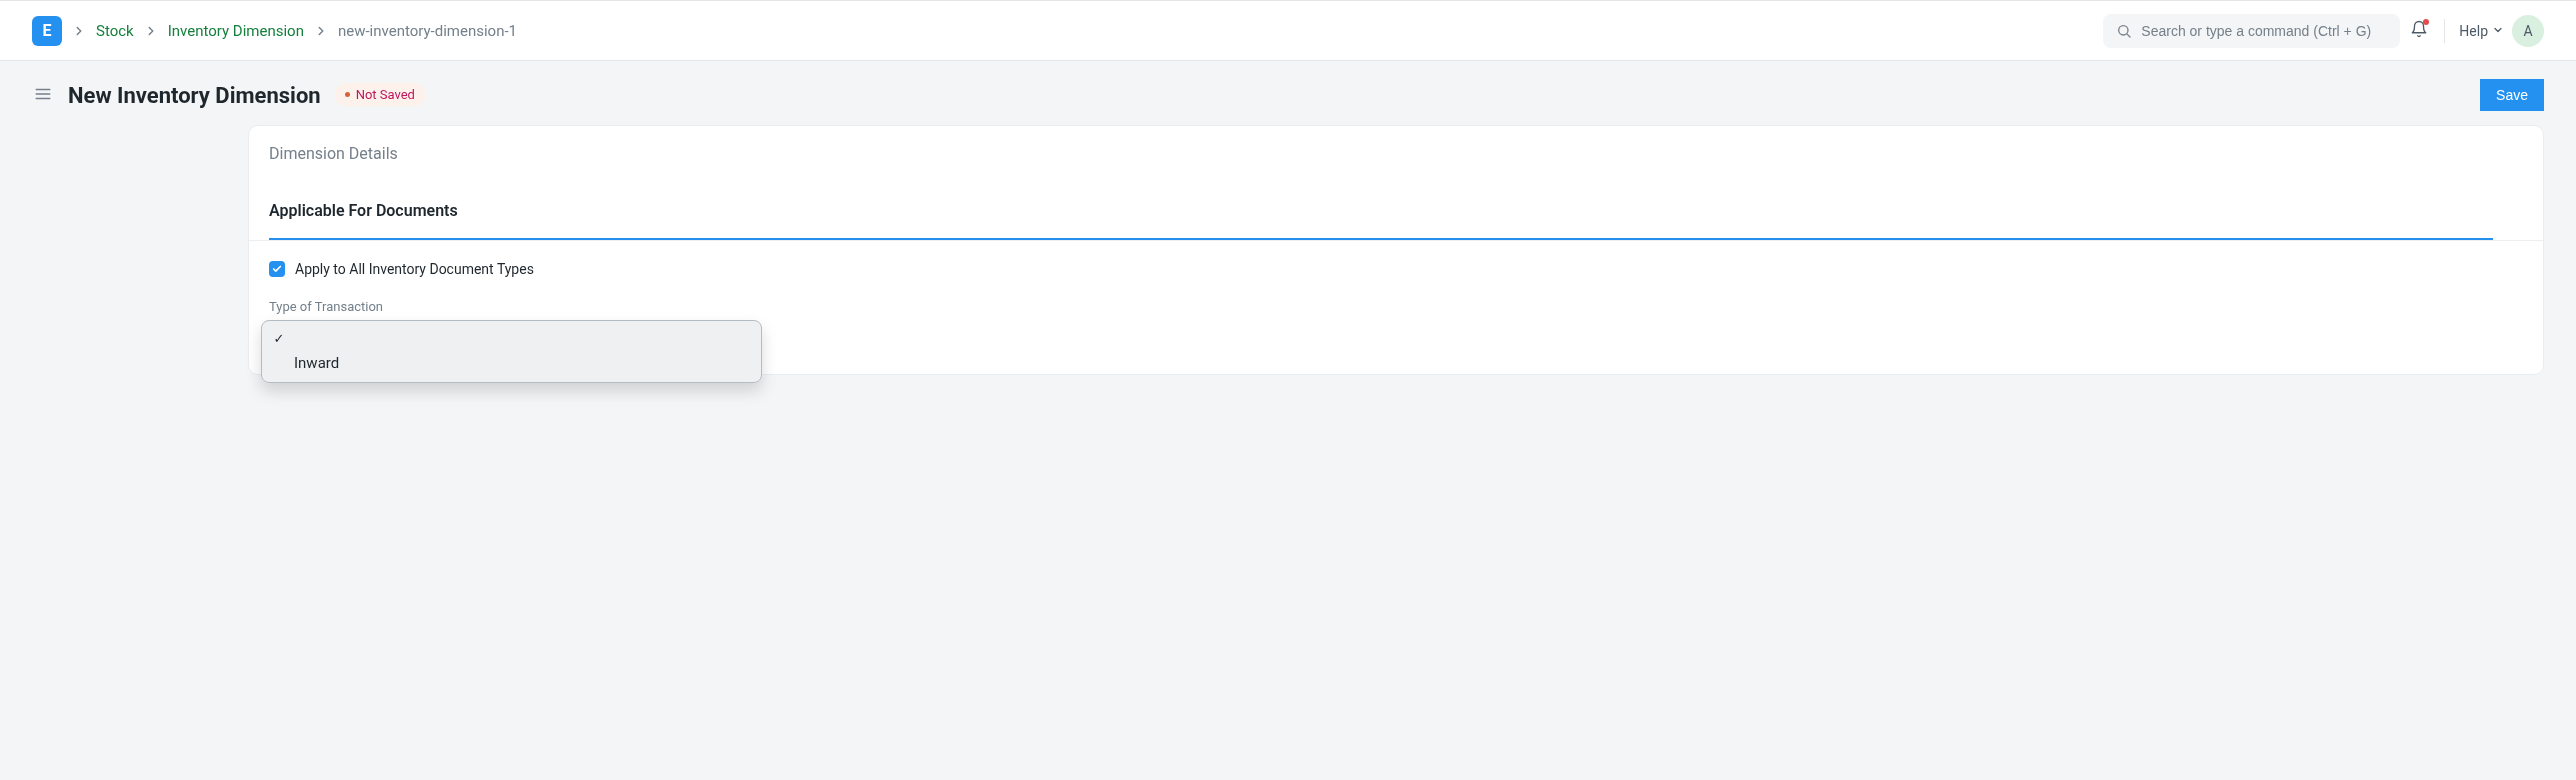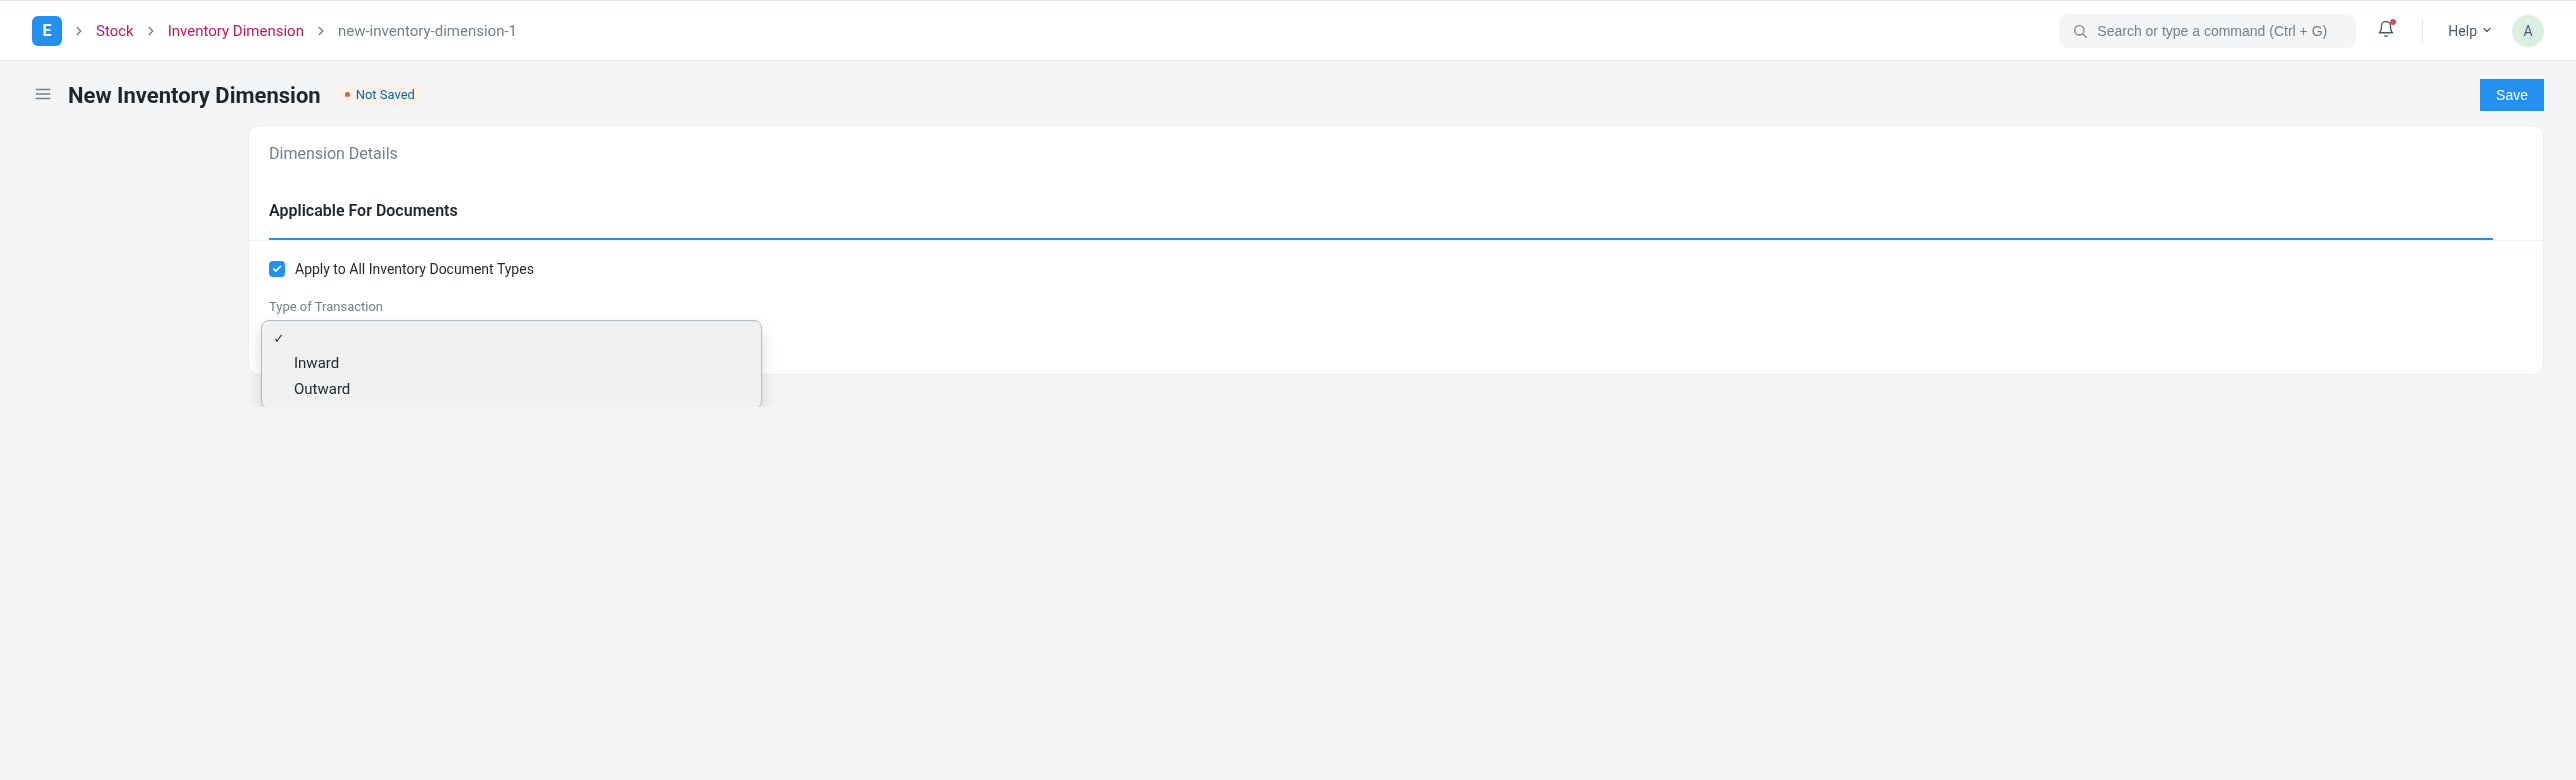--- a/index.html
+++ b/index.html
@@ -40,31 +40,31 @@
     color: #fff;
     font-weight: 700;
     font-size: 16px;
   }
   .breadcrumb-sep {
     color: #74808b;
     display: inline-flex;
     align-items: center;
   }
   .breadcrumb-item {
-    color: #be185d;
+    color: #15803d;
     cursor: pointer;
     font-size: 15px;
   }
   .breadcrumb-item.current {
     color: #74808b;
   }
   .nav-right {
     display: flex;
     align-items: center;
-    gap: 19px;
+    gap: 8px;
   }
   .nav-divider {
     width: 1px;
     height: 24px;
     background: #e2e6e9;
     margin: 0 6px;
   }
   .search-box {
     position: relative;
     display: flex;
@@ -158,21 +158,21 @@
   .page-title {
     font-size: 22px;
     font-weight: 700;
     color: #1f272e;
   }
   .status-pill {
     display: inline-flex;
     align-items: center;
     gap: 6px;
     background: #fdf1ec;
-    color: #0369a1;
+    color: #be185d;
     padding: 4px 10px;
     border-radius: 10px;
     font-size: 13px;
   }
   .status-dot {
     width: 5px;
     height: 5px;
     background: #d7633a;
     border-radius: 50%;
   }
@@ -390,21 +390,17 @@
       <input class="select-input" value="" style="">
       <div class="popup">
         <div class="popup-item">
           <span class="popup-check">✓</span>
           <span></span>
         </div>
         <div class="popup-item">
           <span class="popup-check"></span>
           <span>Inward</span>
         </div>
-        <div class="popup-item">
-          <span class="popup-check"></span>
-          <span>Outward</span>
-        </div>
       </div>
     </div>
   </div>
 </div>
 
 
 </body></html>

